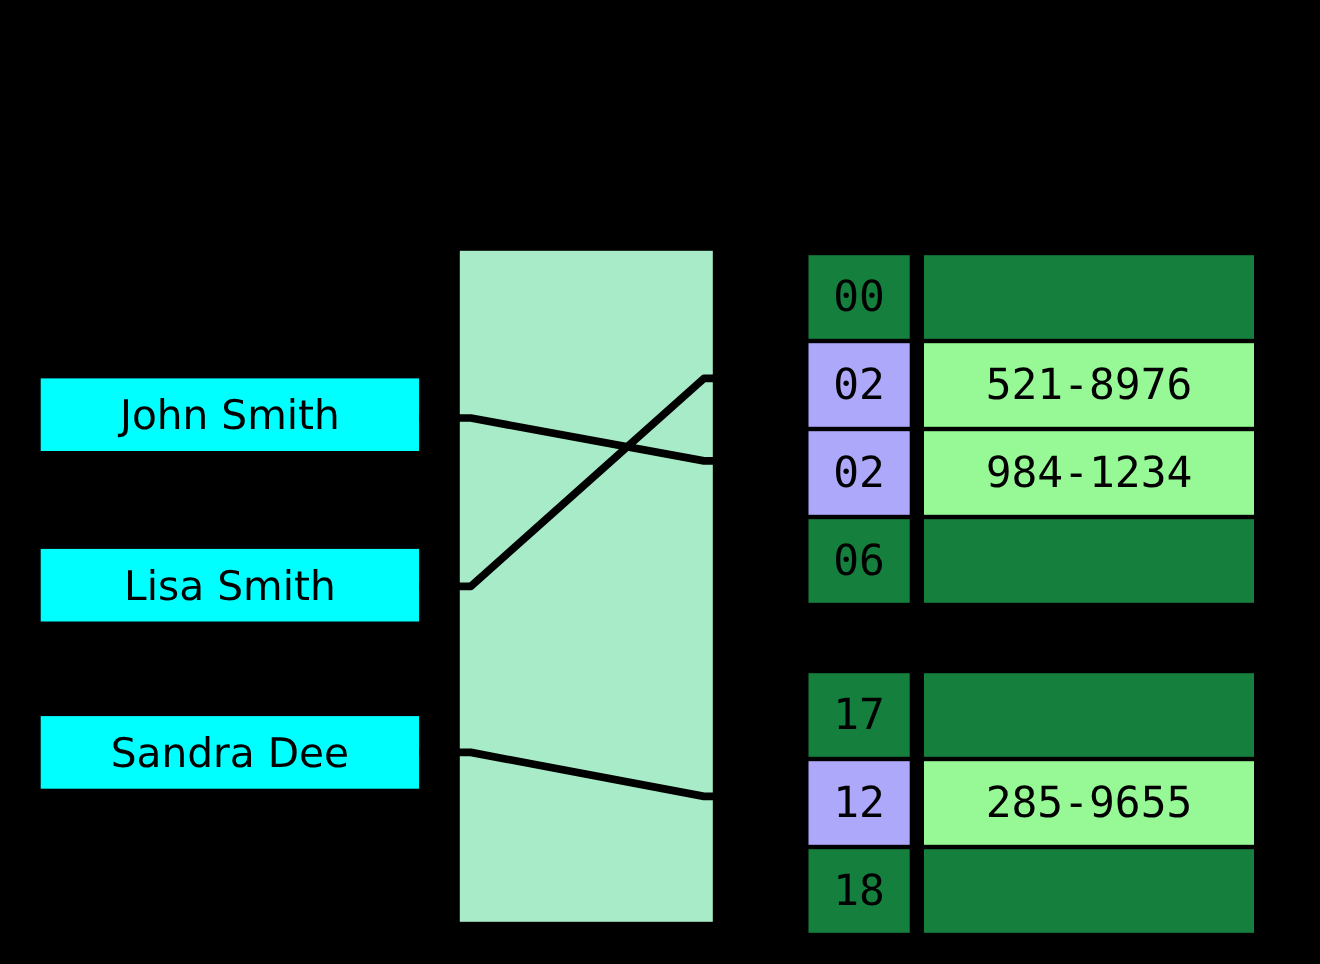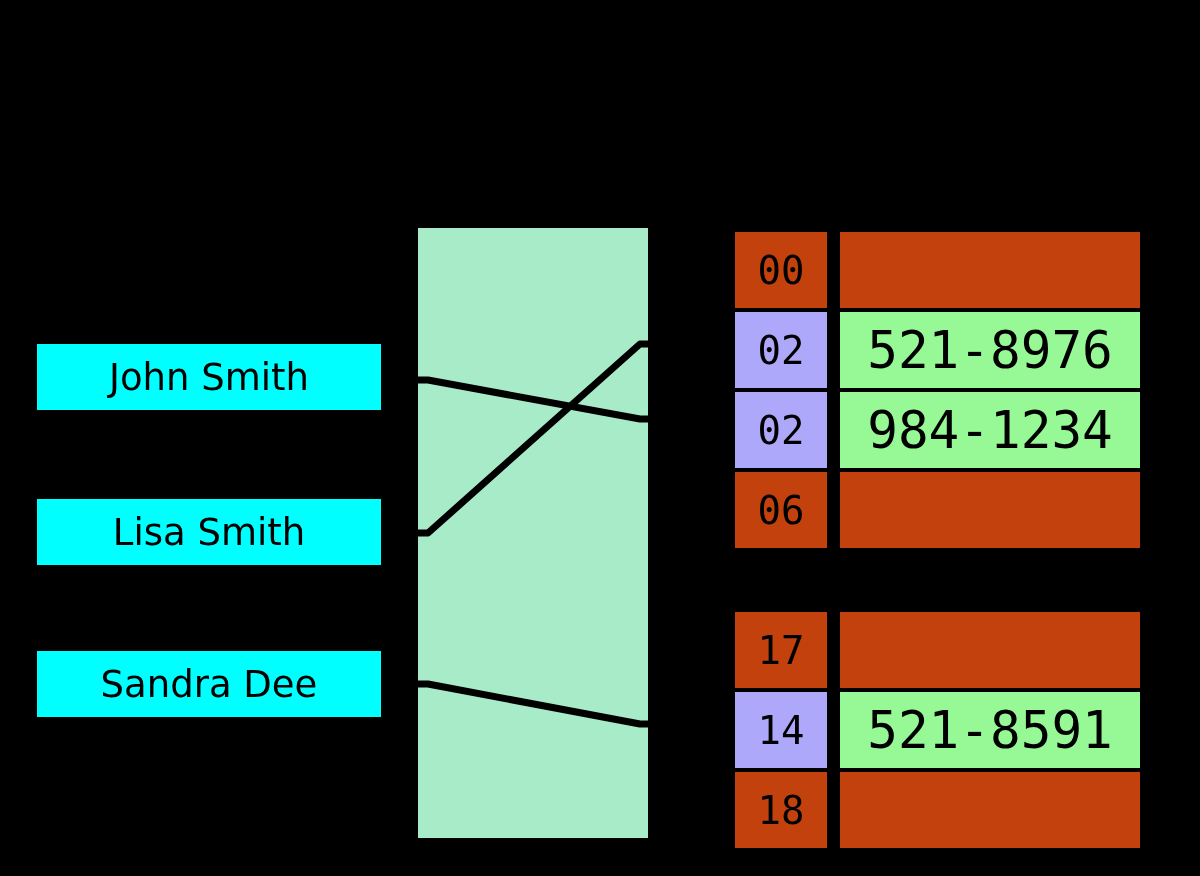--- a/index.html
+++ b/index.html
@@ -42,24 +42,24 @@
     display:flex;align-items:center;justify-content:center;
     font-family:"DejaVu Sans Mono","Liberation Mono",monospace;
     font-size:39px;color:#000;
     box-sizing:border-box;
   }
   .val{
     position:absolute;left:105px;top:0;
     width:300px;height:76px;
     display:flex;align-items:center;justify-content:center;
     font-family:"DejaVu Sans Mono","Liberation Mono",monospace;
-    font-size:51px;color:#000;
+    font-size:39px;color:#000;
     box-sizing:border-box;
   }
-  .idx.empty,.val.empty{background:#c2410c;}
+  .idx.empty,.val.empty{background:#15803d;}
   .idx.used{background:#aea8fa;}
   .val.used{background:#96f996;}
 </style>
 </head>
 <body>
 
 <div id="stage">
 
   <div id="hash-box"></div>
 
@@ -100,22 +100,22 @@
         <div class="val empty"></div>
       </div>
     </div>
 
   <div class="table" id="table-bottom" style="left:735px;top:612px;">
       <div class="row">
         <div class="idx empty">17</div>
         <div class="val empty"></div>
       </div>
       <div class="row">
-        <div class="idx used">14</div>
-        <div class="val used">521-8591</div>
+        <div class="idx used">12</div>
+        <div class="val used">285-9655</div>
       </div>
       <div class="row">
         <div class="idx empty">18</div>
         <div class="val empty"></div>
       </div>
     </div>
 
 </div>
 
 </body></html>

